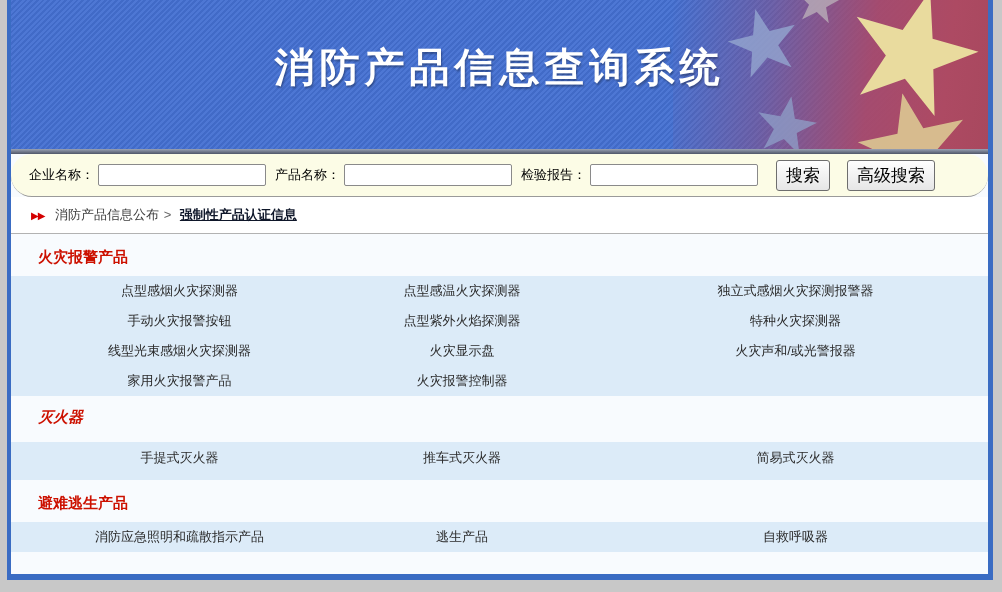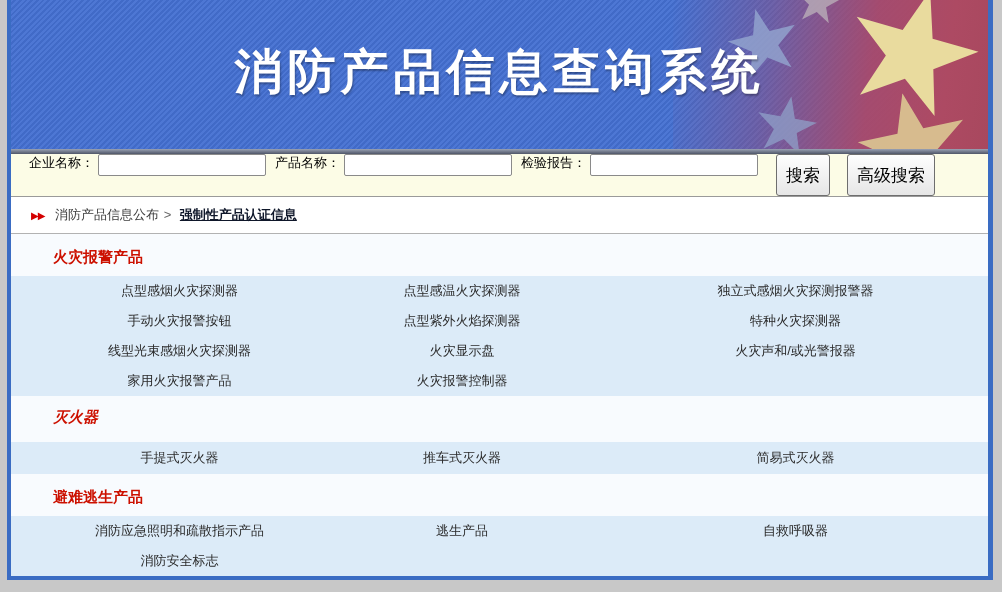--- a/index.html
+++ b/index.html
@@ -17,21 +17,21 @@
   
   .banner{
     position:relative;height:149px;overflow:hidden;
     background:#4470d2;
     background-image:repeating-linear-gradient(135deg,
       rgba(255,255,255,0.05) 0 2px, rgba(0,0,0,0.05) 2px 4px);
   }
   .banner-edge{height:5px;background:linear-gradient(180deg,#9aa2b4,#4f5668);}
   .banner-title{
     position:absolute;left:0;right:0;top:40px;
-    text-align:center;color:#ffffff;font-size:48px;font-weight:bold;
+    text-align:center;color:#ffffff;font-size:40px;font-weight:bold;
     letter-spacing:5px;text-shadow:1px 2px 2px rgba(0,0,0,0.3);
     white-space:nowrap;z-index:5;
   }
   .flag{
     position:absolute;top:0;right:0;width:315px;height:100%;z-index:1;
     background:linear-gradient(97deg,
       rgba(110,85,150,0) 0%,
       rgba(150,75,120,0.45) 30%,
       rgba(172,72,103,0.92) 62%,
       #ad4a63 85%, #a8485e 100%);
@@ -43,22 +43,22 @@
   }
   .star-big   {width:132px;height:132px;right:10px;top:-12px;background:#e9db9e;transform:rotate(16deg);}
   .star-big2  {width:112px;height:112px;right:18px;top:92px; background:#dcc892;transform:rotate(-12deg);opacity:.9;}
   .star-blue1 {width:72px;height:72px;left:55px;top:8px;   background:#93a6cf;opacity:.8;transform:rotate(-14deg);}
   .star-blue2 {width:62px;height:62px;left:82px;top:96px;  background:#8fa0c8;opacity:.75;transform:rotate(10deg);}
   .star-top   {width:46px;height:46px;left:122px;top:-20px;background:#b9aeb8;opacity:.8;transform:rotate(8deg);}
   
   .searchbar{
     height:43px;background:#fcfce6;
     border-bottom:1px solid #9a9a9a;
-    display:flex;padding-left:18px;box-sizing:border-box;
-    font-size:13px;color:#000;
+    display:flex;align-items:center;padding-left:18px;box-sizing:border-box;
+    font-size:13px;color:#000;border-radius:21px;
   }
   .searchbar label{margin-right:4px;white-space:nowrap;}
   .searchbar input{
     width:160px;height:20px;margin-right:9px;
     border:1px solid #8a8a8a;border-radius:2px;background:#fff;
     font-size:13px;padding:0 3px;box-sizing:content-box;
   }
   .btn{
     font-size:17px;color:#000;margin-right:8px;
     padding:3px 9px;background:linear-gradient(#fefefe,#e6e6e6);
@@ -70,32 +70,32 @@
   .breadcrumb{
     height:36px;line-height:36px;background:#ffffff;
     border-bottom:1px solid #b2b2b2;
     padding-left:20px;font-size:13px;color:#3c3c3c;white-space:nowrap;
   }
   .bc-icon{color:#d40000;font-size:10px;margin-right:7px;letter-spacing:-1px;}
   .bc-sep{color:#666;margin:0 5px 0 1px;}
   .bc-current{color:#0f172a;font-weight:bold;text-decoration:underline;}
   
   .sec-head{
-    height:42px;line-height:46px;padding-left:42px;
+    height:42px;line-height:46px;padding-left:27px;
     font-size:15px;font-weight:bold;color:#cc1100;background:#f8fbfe;
   }
   .sec-items{
     display:grid;grid-template-columns:283px 282px auto;
     padding-left:27px;background:#dcebf8;text-align:center;
   }
   .item{
     line-height:30px;height:30px;font-size:13px;color:#2a2a2a;
     cursor:pointer;white-space:nowrap;overflow:hidden;
   }
-  .sec-items.single{padding-top:1px;padding-bottom:1px;}
+  .sec-items.single{padding-top:1px;padding-bottom:7px;}
 </style>
 </head>
 <body>
 
 <div id="page">
 
   <div class="banner">
     <div class="flag">
       <div class="star star-big"></div>
       <div class="star star-big2"></div>
@@ -145,16 +145,15 @@
     <div class="item">手提式灭火器</div>
     <div class="item">推车式灭火器</div>
     <div class="item">简易式灭火器</div>
   </div>
 
   <div class="sec-head">避难逃生产品</div>
   <div class="sec-items">
     <div class="item">消防应急照明和疏散指示产品</div>
     <div class="item">逃生产品</div>
     <div class="item">自救呼吸器</div>
-    <div class="item">消防安全标志</div>
   </div>
 
 </div>
 
 </body></html>

